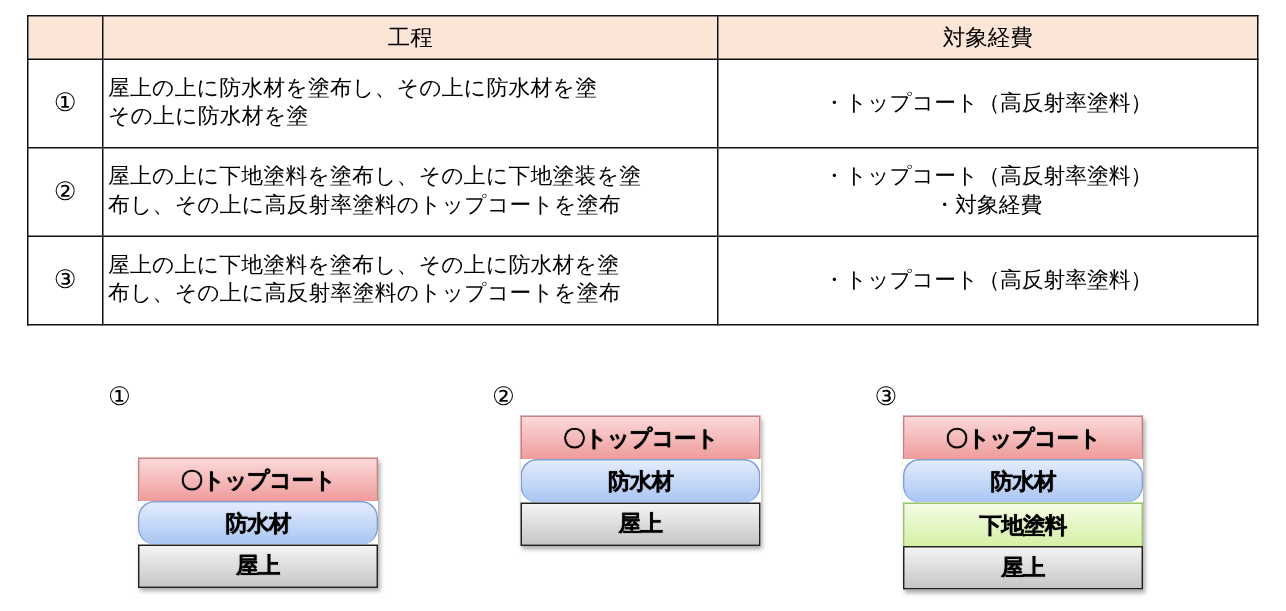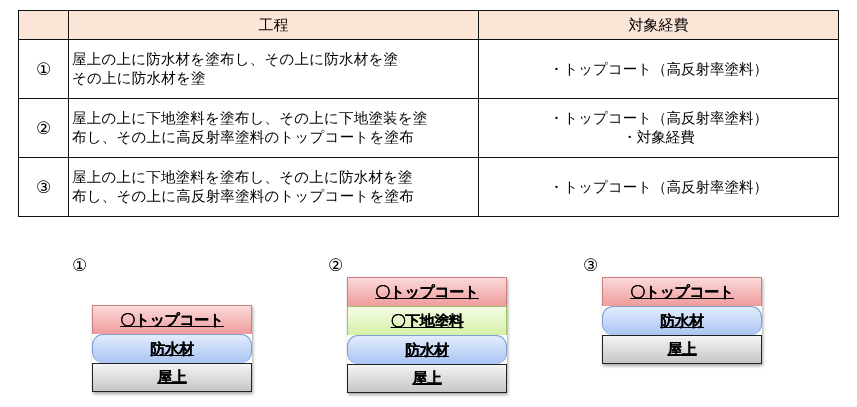--- a/index.html
+++ b/index.html
@@ -63,21 +63,20 @@
     
     .diagram-label {
       position: absolute;
       font-size: 17px;
       line-height: 18px;
     }
     .stack {
       position: absolute;
       width: 160px;
       box-shadow: 1px 2px 3px rgba(0,0,0,0.35);
-      text-decoration: underline;
     }
     .layer {
       height: 29px;
       border: 1px solid;
       border-bottom-width: 0;
       box-sizing: border-box;
       display: flex;
       align-items: center;
       justify-content: center;
       font-weight: bold;
@@ -162,23 +161,23 @@
 <div class="diagram-label" style="left:72px; top:256px;">①</div>
 <div class="stack" style="left:92px; top:305px;">
   <div class="layer topcoat">〇トップコート</div>
   <div class="layer waterproof">防水材</div>
   <div class="layer roof">屋上</div>
 </div>
 
 <div class="diagram-label" style="left:328px; top:256px;">②</div>
 <div class="stack" style="left:347px; top:277px;">
   <div class="layer topcoat">〇トップコート</div>
-  <div class="layer undercoat">〇下地塗料</div>
   <div class="layer waterproof">防水材</div>
   <div class="layer roof">屋上</div>
 </div>
 
 <div class="diagram-label" style="left:583px; top:256px;">③</div>
 <div class="stack" style="left:602px; top:277px;">
   <div class="layer topcoat">〇トップコート</div>
   <div class="layer waterproof">防水材</div>
+  <div class="layer undercoat">下地塗料</div>
   <div class="layer roof">屋上</div>
 </div>
 
 </body></html>

